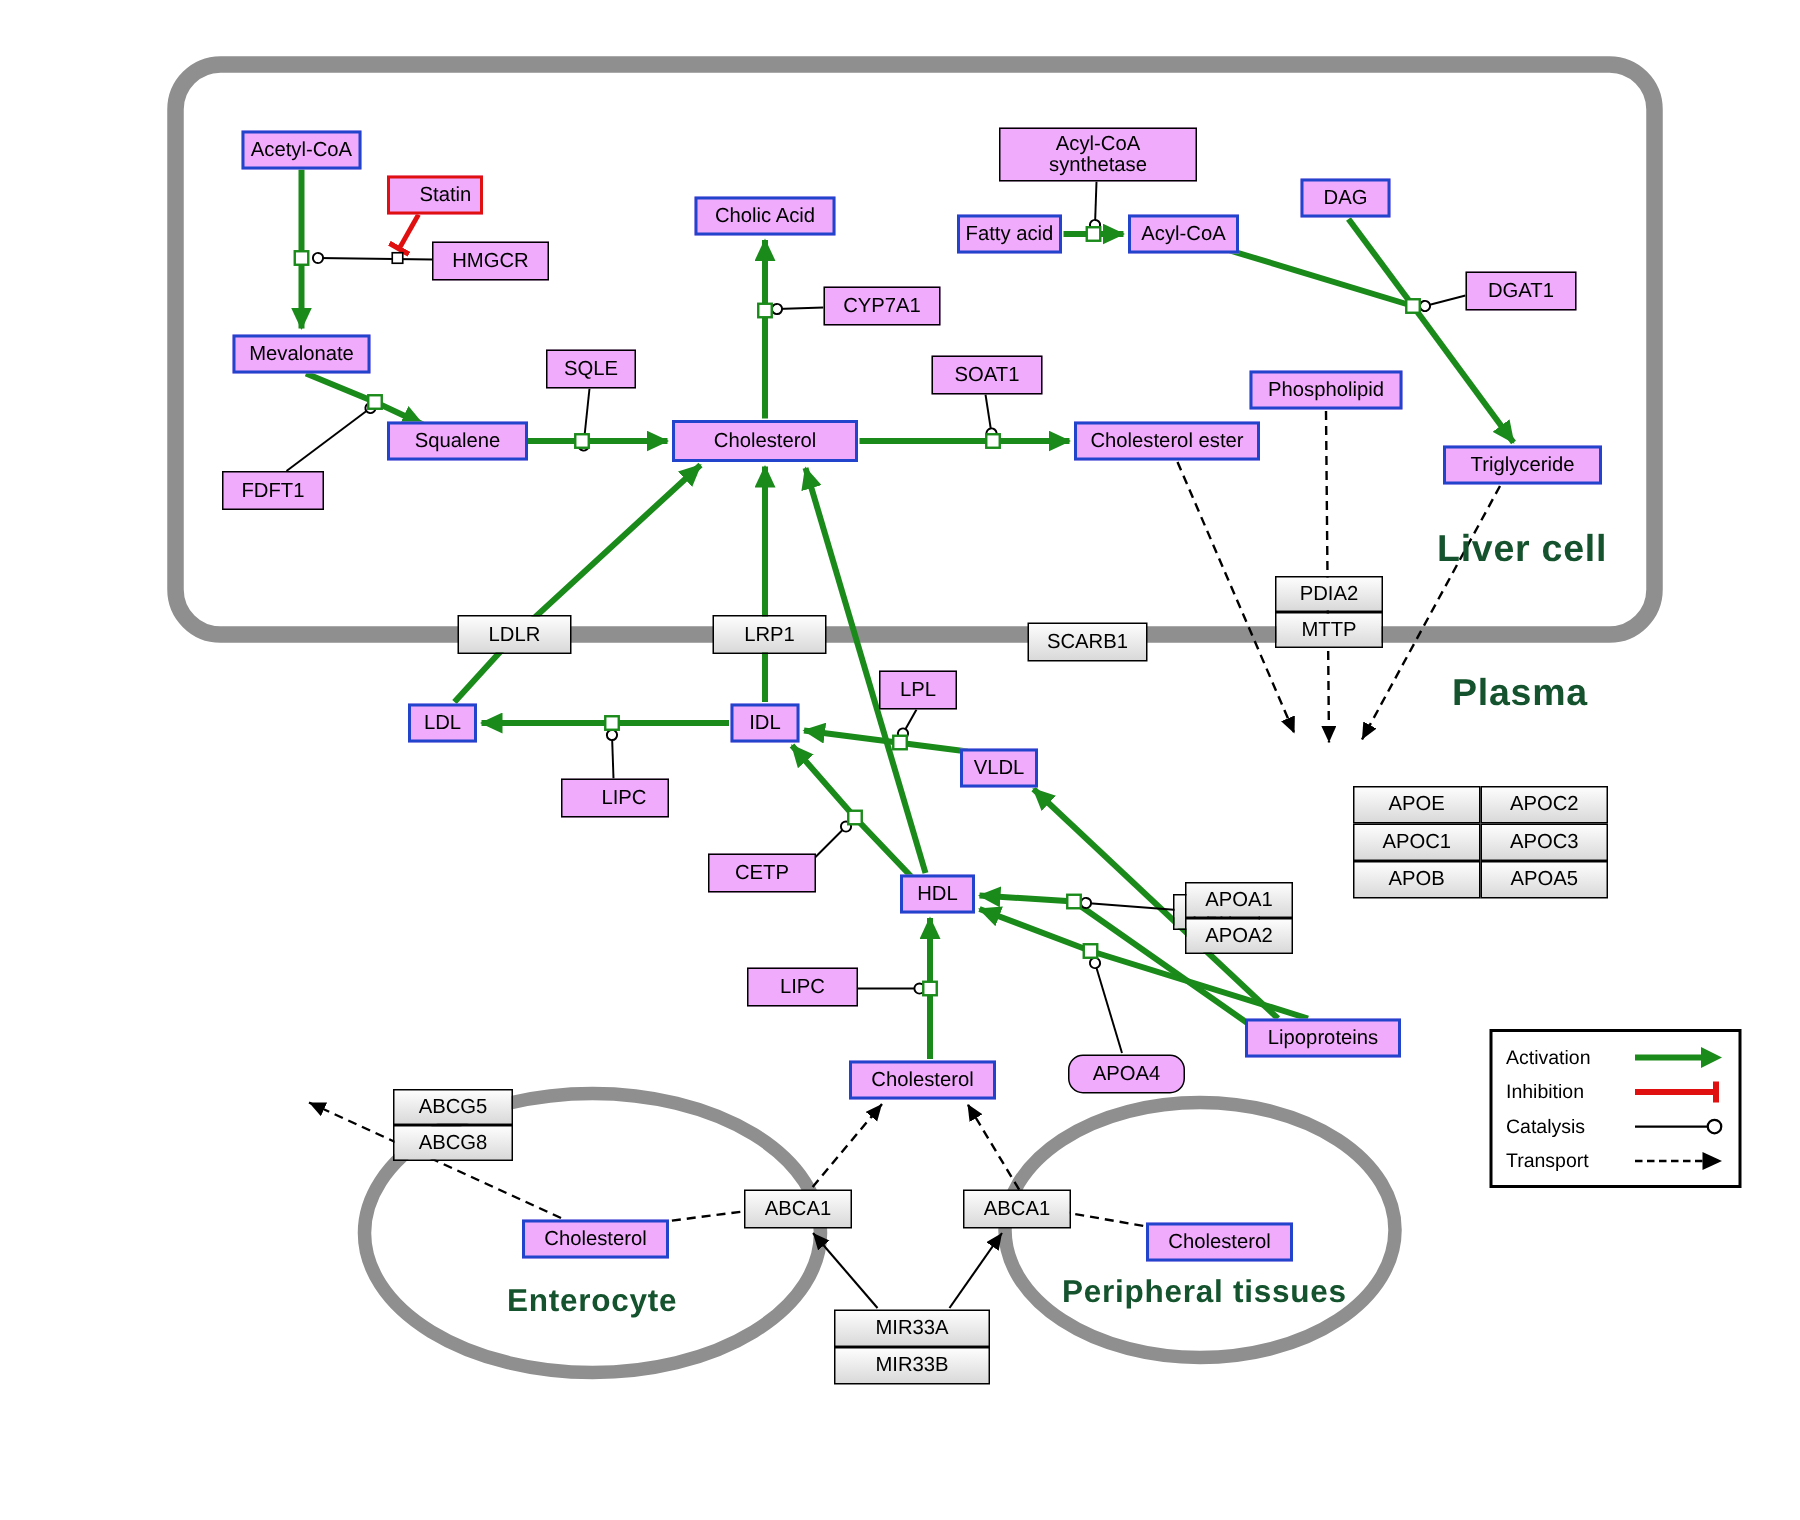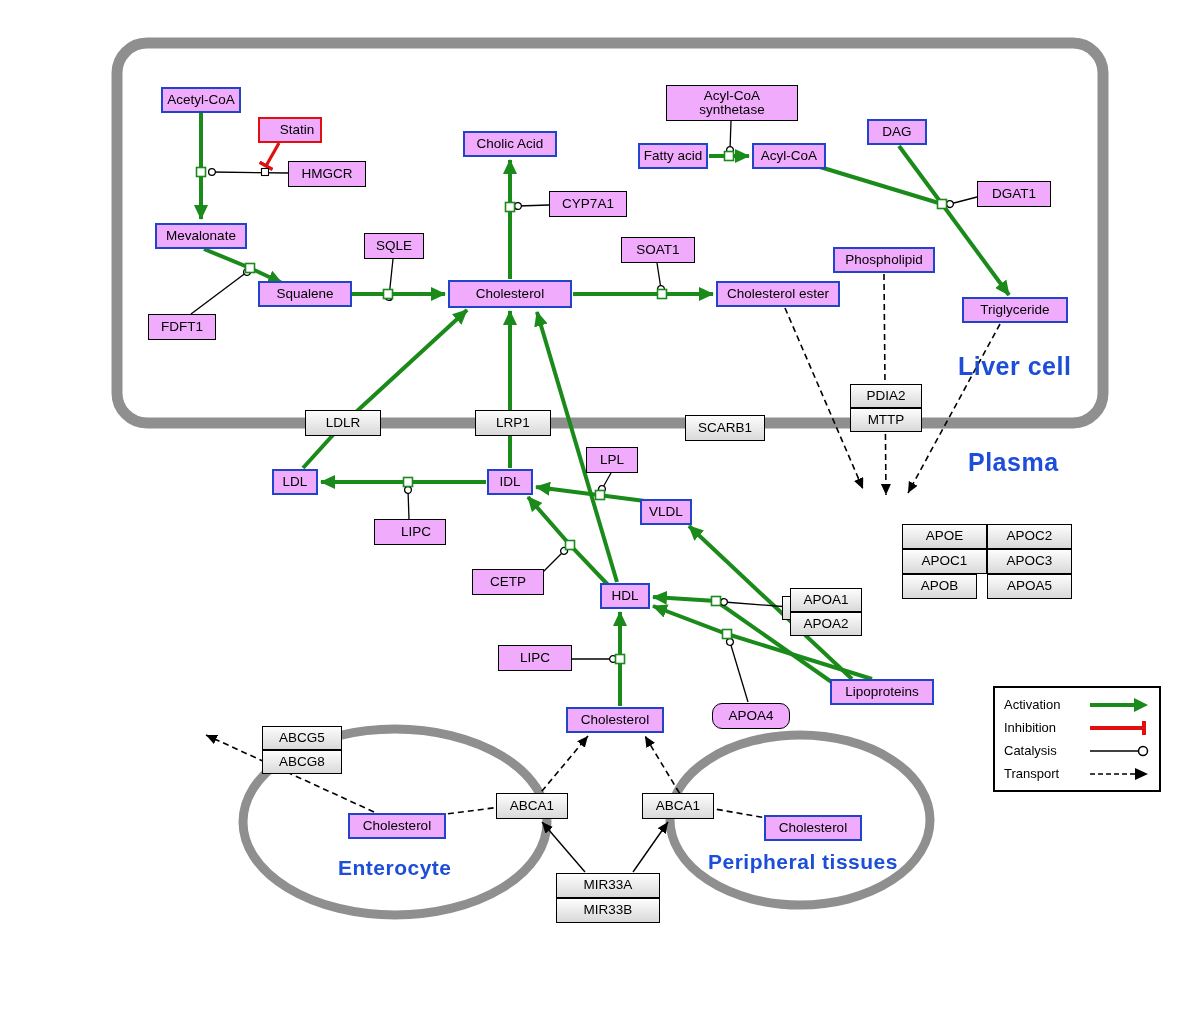--- a/index.html
+++ b/index.html
@@ -5,21 +5,21 @@
   html,body{margin:0;padding:0;background:#fff;}
   #canvas{position:relative;width:1200px;height:1013px;background:#ffffff;
           font-family:"Liberation Sans",sans-serif;overflow:hidden;}
   #edges{position:absolute;left:0;top:0;}
   .box{position:absolute;box-sizing:border-box;display:flex;align-items:center;justify-content:center;
        text-align:center;background:#f0abfc;font-size:13.5px;line-height:1.05;color:#000;}
   .met{border:2px solid #2244cc;}
   .gene{border:1px solid #000;}
   .shaded{background:linear-gradient(to bottom,#fdfdfd 0%,#d9d9d9 100%);}
   .inhib{border:2px solid #e01010;padding-left:14px;}
-  .region-label{position:absolute;font-weight:bold;color:#1d4ed8;letter-spacing:0.5px;}
+  .region-label{position:absolute;font-weight:bold;color:#14532d;letter-spacing:0.5px;}
   .legend{position:absolute;left:993px;top:686px;width:168px;height:106px;border:2px solid #000;
           background:#fff;display:flex;flex-direction:column;justify-content:space-around;
           padding:5px 9px;box-sizing:border-box;}
   .legend-row{display:flex;align-items:center;justify-content:space-between;font-size:13px;color:#000;}
 </style>
 </head>
 <body>
 
 <div id="canvas">
 
@@ -151,21 +151,21 @@
   <div class="box met" style="left:640px;top:499px;width:52px;height:26px;">VLDL</div>
   <div class="box gene" style="left:472px;top:569px;width:72px;height:26px;">CETP</div>
   <div class="box met" style="left:600px;top:583px;width:50px;height:26px;">HDL</div>
   <div class="box gene shaded" style="left:782px;top:564px;width:58px;height:24px;margin-top:32px;">PLTP</div>
   <div class="box gene shaded" style="left:790px;top:588px;width:72px;height:24px;">APOA1</div>
   <div class="box gene shaded" style="left:790px;top:612px;width:72px;height:24px;">APOA2</div>
   <div class="box gene shaded" style="left:902px;top:524px;width:85px;height:25px;">APOE</div>
   <div class="box gene shaded" style="left:987px;top:524px;width:85px;height:25px;">APOC2</div>
   <div class="box gene shaded" style="left:902px;top:549px;width:85px;height:25px;">APOC1</div>
   <div class="box gene shaded" style="left:987px;top:549px;width:85px;height:25px;">APOC3</div>
-  <div class="box gene shaded" style="left:902px;top:574px;width:75px;height:25px;">APOB</div>
+  <div class="box gene shaded" style="left:902px;top:574px;width:85px;height:25px;">APOB</div>
   <div class="box gene shaded" style="left:987px;top:574px;width:85px;height:25px;">APOA5</div>
   <div class="box gene" style="left:498px;top:645px;width:74px;height:26px;">LIPC</div>
   <div class="box gene" style="left:712px;top:703px;width:78px;height:26px;border-radius:10px;">APOA4</div>
   <div class="box met" style="left:830px;top:679px;width:104px;height:26px;">Lipoproteins</div>
   <div class="box met" style="left:566px;top:707px;width:98px;height:26px;">Cholesterol</div>
 
   <div class="box gene shaded" style="left:262px;top:726px;width:80px;height:24px;">ABCG5</div>
   <div class="box gene shaded" style="left:262px;top:750px;width:80px;height:24px;">ABCG8</div>
   <div class="box met" style="left:348px;top:813px;width:98px;height:26px;">Cholesterol</div>
   <div class="box gene shaded" style="left:496px;top:793px;width:72px;height:26px;">ABCA1</div>

